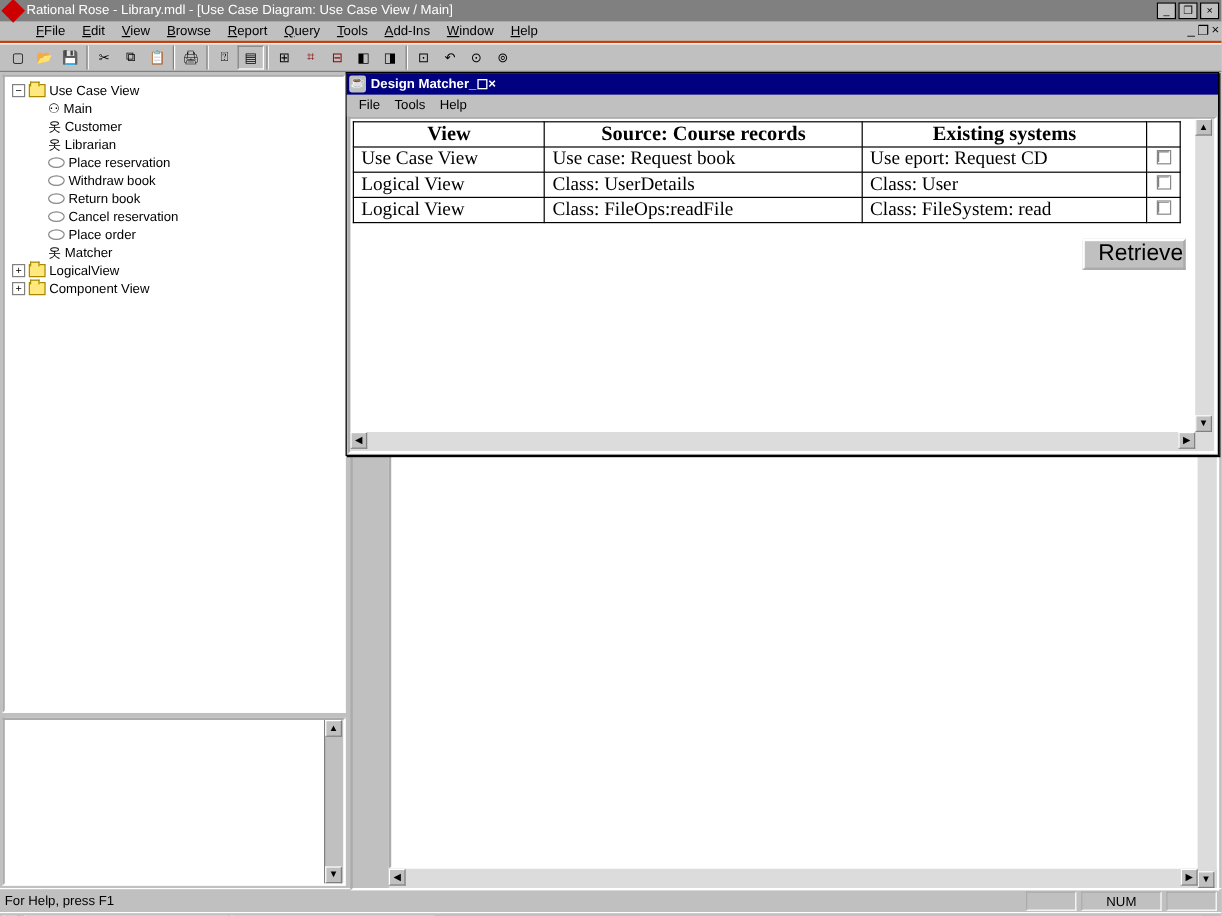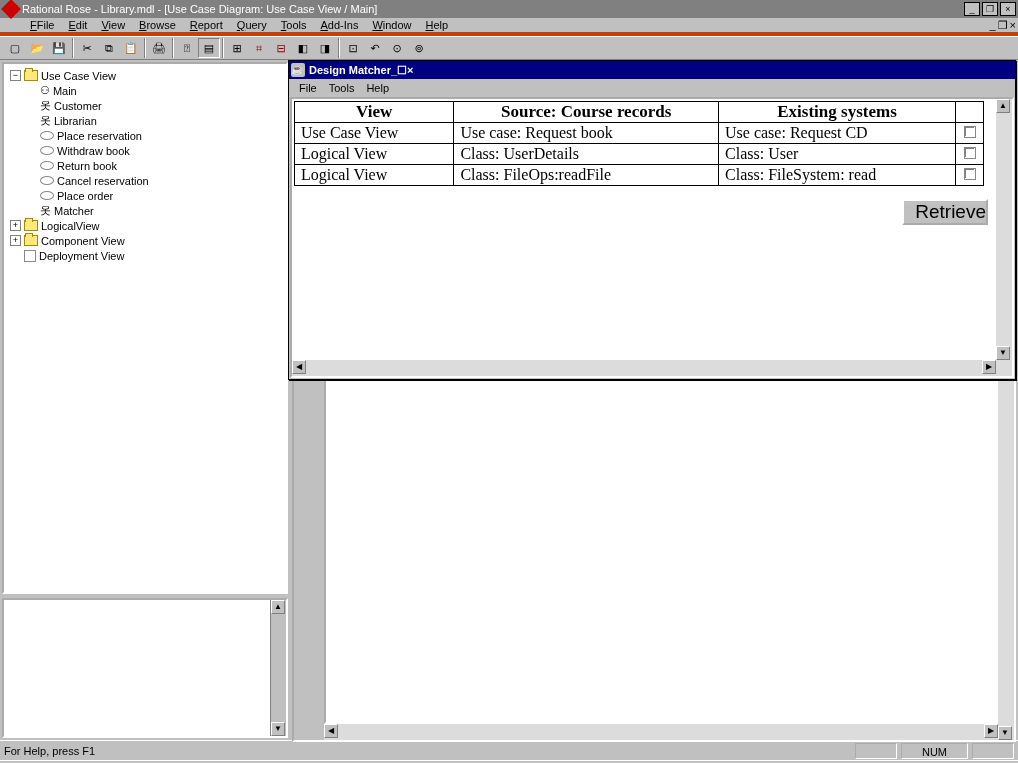--- a/index.html
+++ b/index.html
@@ -8,21 +8,21 @@
                background:#c0c0c0; color:#000; overflow:hidden; }
   .titlebar { height:18px; background:#808080; color:#fff; display:flex;
               align-items:center; padding:0 2px; font-size:11px; }
   .titlebar .ticon { width:14px; height:14px; background:#c00; transform:rotate(45deg);
                       margin:0 4px 0 2px; display:inline-block; }
   .titlebar .spacer { flex:1; }
   .titlebar .wbtn { width:16px; height:14px; background:#c0c0c0; border:1px solid #000;
                     margin-left:2px; font-size:9px; line-height:12px; text-align:center;
                     color:#000; cursor:pointer; }
   .menubar { height:18px; background:#c0c0c0; display:flex; align-items:center;
-             padding:0 4px; gap:2px; border-bottom:4px solid #c2410c;}
+             padding:0 4px; gap:2px; border-bottom:2px solid #c2410c;}
   .menubar span { padding:1px 6px; cursor:pointer; }
   .menubar span u { text-decoration:underline; }
   .toolbar { height:24px; background:#c0c0c0; border-top:1px solid #fff;
              border-bottom:1px solid #808080; display:flex; align-items:center;
              padding:0 4px; gap:0; }
   .tbtn { width:22px; height:20px; border:1px solid #c0c0c0; background:#c0c0c0;
           display:flex; align-items:center; justify-content:center; position:relative;
           cursor:pointer; }
   .tbtn.pressed { border:1px solid #808080; border-right-color:#fff; border-bottom-color:#fff; }
   .tsep { width:6px; height:20px; border-left:1px solid #808080; border-right:1px solid #fff;
@@ -222,25 +222,20 @@
         <span class="exp">+</span>
         <span class="folder"></span>
         <span>LogicalView</span>
       </div>
       <div class="tree-row">
         <span class="pad" style="width:4px"></span>
         <span class="exp">+</span>
         <span class="folder"></span>
         <span>Component View</span>
       </div>
-      <div class="tree-row">
-        <span class="pad" style="width:18px"></span>
-        <span class="cube"></span>
-        <span>Deployment View</span>
-      </div>
     </div>
     <div class="notesub">
       <div class="vscroll">
         <div class="arrow" style="top:0">▲</div>
         <div class="arrow" style="bottom:0">▼</div>
       </div>
     </div>
   </div>
 
   <div class="right-pane">
@@ -287,21 +282,21 @@
       <tbody>
           <tr>
         <th>View</th>
         <th>Source: Course records</th>
         <th>Existing systems</th>
         <th style="width:28px"></th>
       </tr>
       <tr>
         <td>Use Case View</td>
         <td>Use case: Request book</td>
-        <td>Use case: Request CD</td>
+        <td>Use eport: Request CD</td>
         <td class="chk"><span class="chkmark"></span></td>
       </tr>
       <tr>
         <td>Logical View</td>
         <td>Class: UserDetails</td>
         <td>Class: User</td>
         <td class="chk"><span class="chkmark"></span></td>
       </tr>
       <tr>
         <td>Logical View</td>

